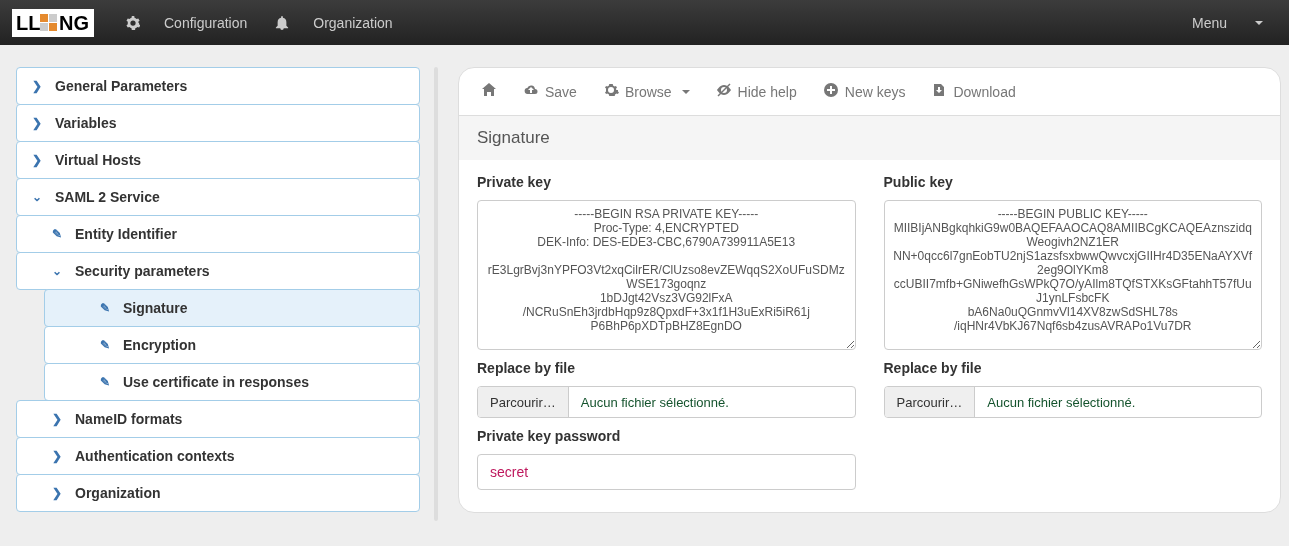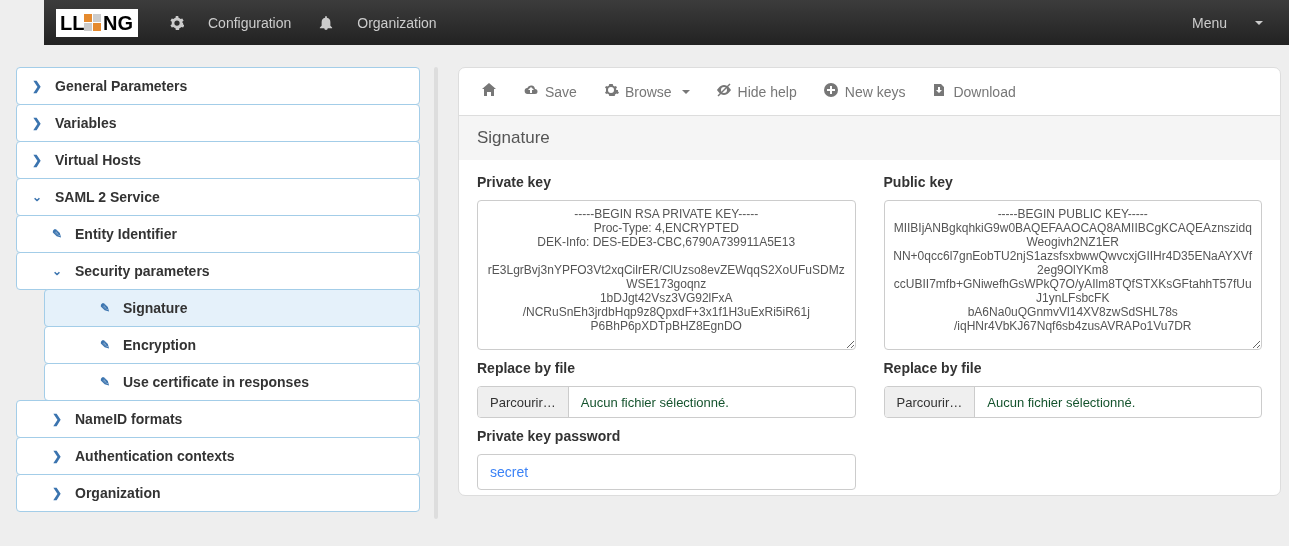--- a/index.html
+++ b/index.html
@@ -1,19 +1,19 @@
 <!DOCTYPE html>
 <html><head>
 <meta charset="utf-8">
 <style>
 * { box-sizing: border-box; margin: 0; padding: 0; }
 body { font-family: "Helvetica Neue", Helvetica, Arial, sans-serif; font-size: 14px; color: #333; background: #eee; }
 
 
-.navbar { background: linear-gradient(#3c3c3c, #222); height: 45px; display: flex; align-items: center; padding: 0 12px; color: #ccc; margin-left: 44px; }
+.navbar { background: linear-gradient(#3c3c3c, #222); height: 45px; display: flex; align-items: center; padding: 0 12px; color: #ccc; }
 .navbar .brand { display:flex; align-items:center; margin-right:18px; }
 .navbar .logo { background:#fff; padding:2px; display:flex; align-items:center; }
 .navbar .nav-item { display:flex; align-items:center; gap:24px; padding:0 14px; height:45px; cursor:pointer; color:#ccc; }
 .navbar .spacer { flex:1; }
 .caret { display:inline-block; width:0; height:0; border-left:4px solid transparent; border-right:4px solid transparent; border-top:4px solid currentColor; margin-left:4px; vertical-align:middle; }
 
 .container { display:flex; padding:14px 0 0 8px; gap:0; }
 .sidecol { width:420px; padding:8px; }
 .maincol { flex:1; padding:8px 8px 8px 18px; }
 
@@ -21,34 +21,34 @@
 .tree-item { display:flex; align-items:center; gap:12px; border:1px solid #a3cde8; background:#fff; border-radius:4px; padding:10px 14px; margin-bottom:-1px; cursor:pointer; font-weight:bold; color:#333; }
 .tree-item.level1 { padding-left:34px; }
 .tree-item.level2 { padding-left:54px; }
 .tree-item.active { background:#e5f1fa; }
 .tree-item .arrow-icon { color:#3b74af; font-size:12px; width:12px; text-align:center; }
 .tree-item .pencil-icon { color:#3b74af; font-size:12px; width:12px; text-align:center; }
 .sub-wrap { margin-left:28px; display:flex; flex-direction:column; }
 
 .vrule { width:4px; background:#ddd; border-radius:2px; margin:8px 2px 0 6px; align-self:stretch; }
 
-.panel { background:#fff; border:1px solid #ddd; border-radius:7px; }
+.panel { background:#fff; border:1px solid #ddd; border-radius:16px; }
 .toolbar { display:flex; align-items:center; gap:26px; padding:14px 22px; color:#777; }
 .tb-btn { display:flex; align-items:center; gap:6px; cursor:pointer; }
 .tb-btn .ic { font-size:15px; }
 
 .section-head { background:#f5f5f5; border-top:1px solid #ddd; padding:12px 18px; font-size:17px; color:#555; }
-.section-body { padding:14px 18px 5px; display:flex; gap:28px; }
+.section-body { padding:14px 18px 22px; display:flex; gap:28px; }
 .col { flex:1; display:flex; flex-direction:column; gap:10px; }
 .lbl { font-weight:bold; color:#333; }
 .ta { width:100%; height:150px; resize:both; border:1px solid #ccc; border-radius:4px; padding:6px 8px; font-family:inherit; font-size:12px; color:#555; overflow:auto;text-align:center; }
 .file-row { display:flex; align-items:stretch; border:1px solid #ccc; border-radius:4px; overflow:hidden; height:32px; }
 .file-btn { background:#efefef; border:none; border-right:1px solid #ccc; padding:0 12px; font-size:13px; color:#333; cursor:pointer; }
 .file-txt { flex:1; display:flex; align-items:center; padding:0 12px; color:#14532d; font-size:13px; }
-.inp { width:100%; height:36px; border:1px solid #ccc; border-radius:4px; padding:0 12px; font-size:14px; color:#3b82f6; }
+.inp { width:100%; height:36px; border:1px solid #ccc; border-radius:4px; padding:0 12px; font-size:14px; color:#be185d; }
 
 svg.nav-ic { width:14px; height:14px; fill:currentColor; }
 </style>
 </head>
 <body>
 
 <div class="navbar">
   <div class="brand">
     <div class="logo">
       <svg width="78" height="24" viewBox="0 0 78 24">

